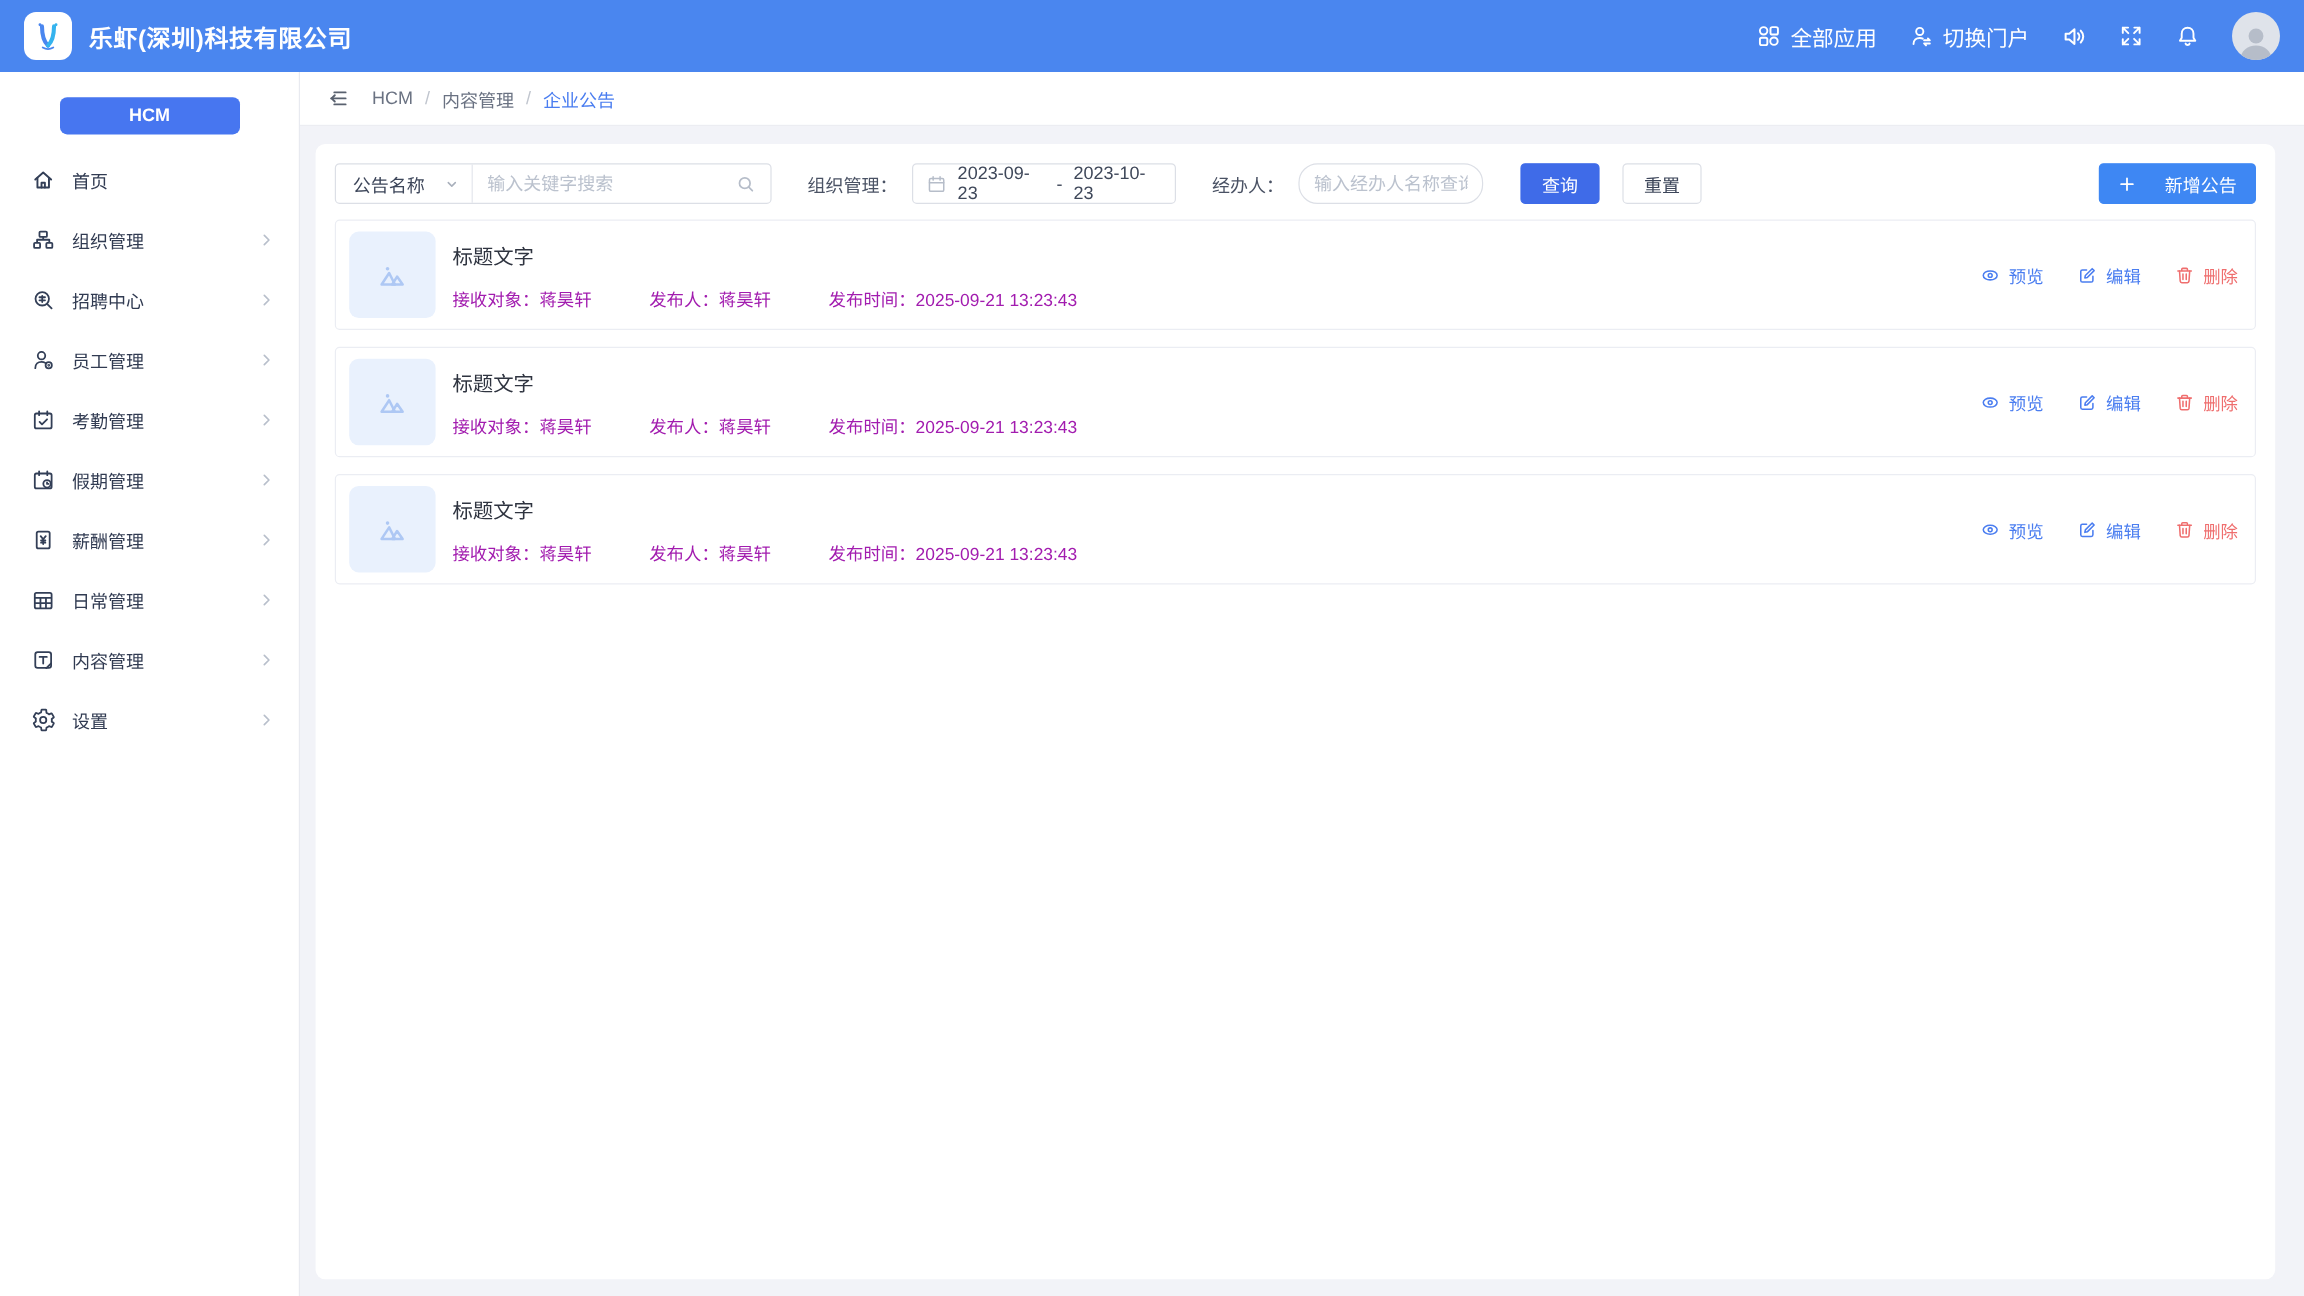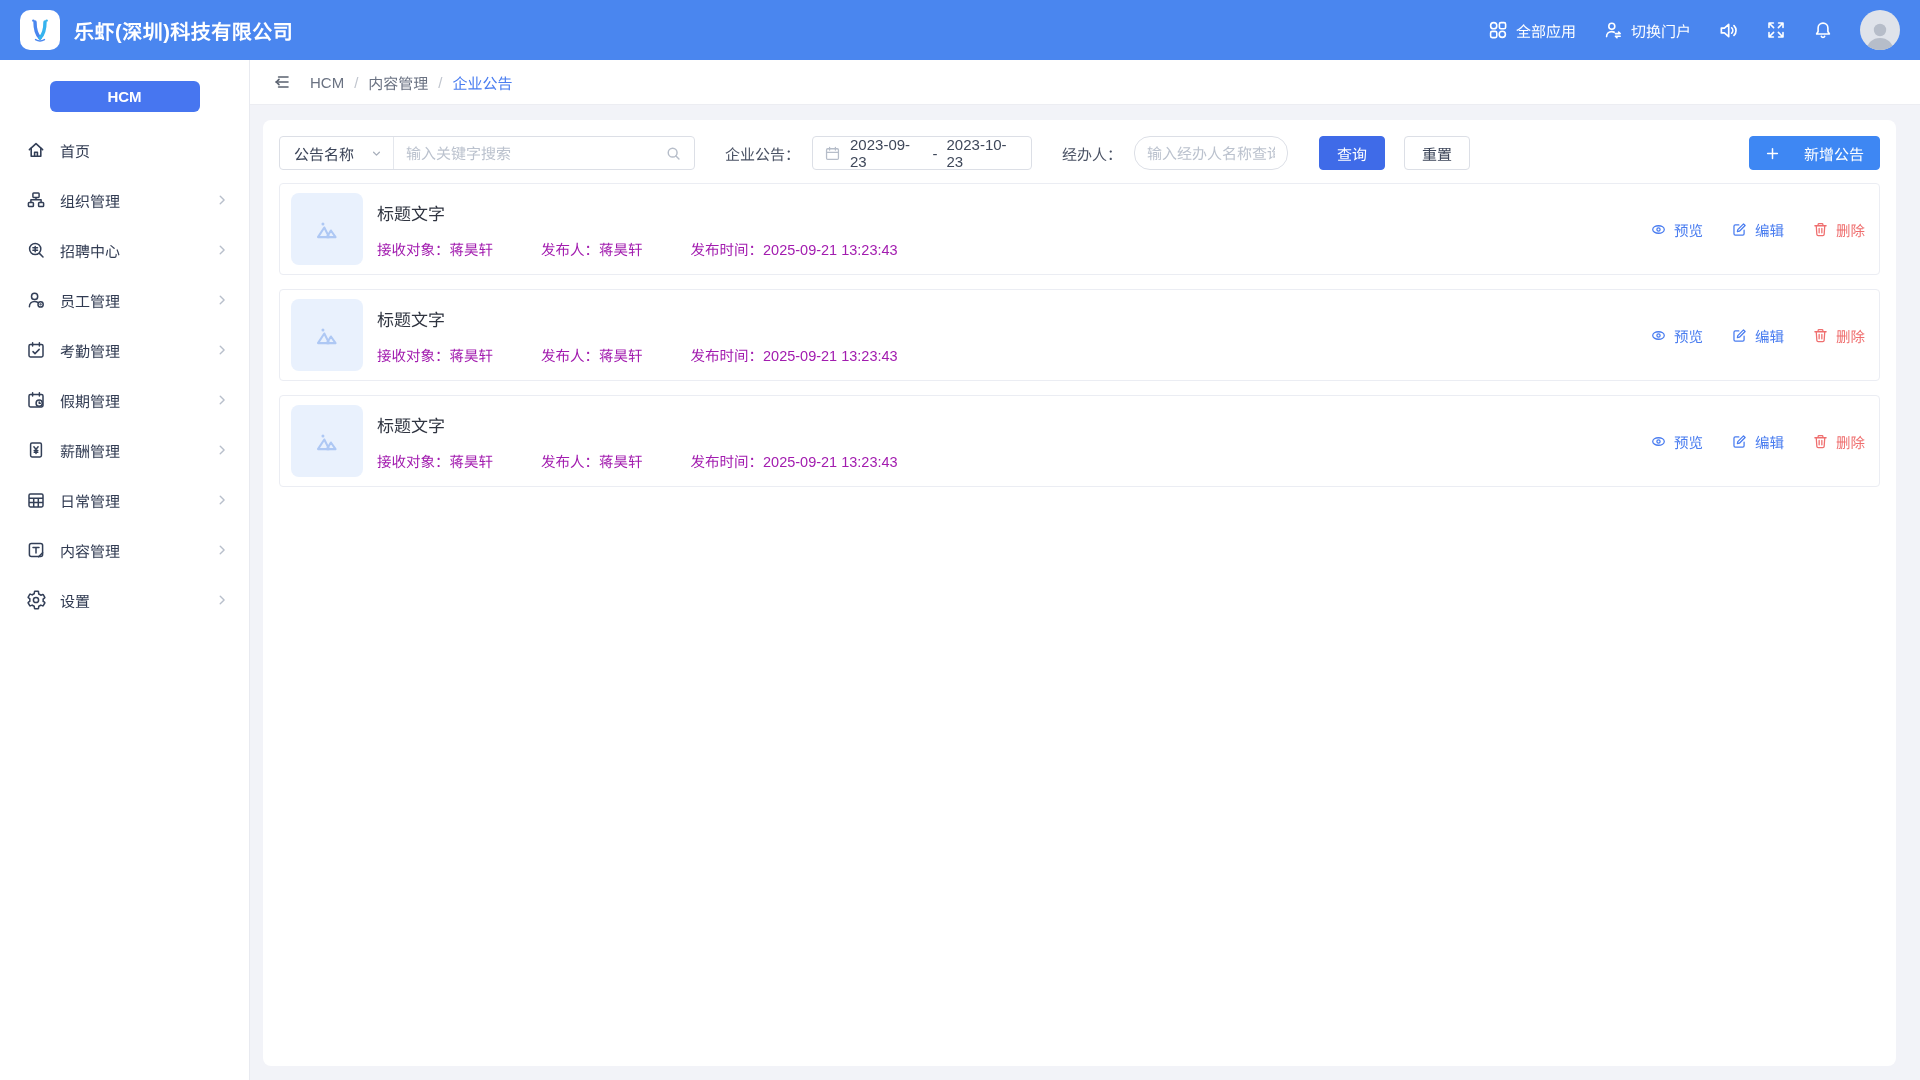--- a/index.html
+++ b/index.html
@@ -5,21 +5,21 @@
   * { box-sizing: border-box; margin: 0; padding: 0; }
   html,body { width:1920px; height:1080px; overflow:hidden; }
   body { font-family:"Liberation Sans","DejaVu Sans",sans-serif; background:#f2f3f8; color:#333; }
   svg { display:block; }
 
   
   .topbar { height:60px; background:#4a86ef; display:flex; align-items:center; padding:0 20px; color:#fff; }
   .brand { display:flex; align-items:center; cursor:pointer; }
   .logo { width:40px; height:40px; background:#fff; border-radius:10px; display:flex; align-items:center; justify-content:center; }
   .company { font-size:20px; font-weight:bold; margin-left:14px; letter-spacing:.5px; }
-  .topbar-right { margin-left:auto; display:flex; align-items:center; gap:27px; font-size:15px; }
+  .topbar-right { margin-left:auto; display:flex; align-items:center; gap:27px; font-size:18px; }
   .top-item { display:flex; align-items:center; gap:8px; cursor:pointer; white-space:nowrap; }
   .avatar { width:40px; height:40px; border-radius:50%; background:#dfe3ea; display:flex; align-items:flex-end; justify-content:center; overflow:hidden; cursor:pointer; }
 
   
   .shell { display:flex; height:1020px; }
   .sidebar { width:250px; background:#fff; border-right:1px solid #e8eaf0; padding-top:21px; flex:0 0 250px; }
   .hcm-btn { display:block; width:150px; height:31px; margin:0 auto; background:#4776f0; color:#fff; border:none; border-radius:6px; font-size:15px; font-weight:bold; cursor:pointer; font-family:inherit; }
   .nav { margin-top:13px; }
   .nav-item { height:50px; display:flex; align-items:center; padding:0 20px 0 26px; color:#313b52; font-size:15px; cursor:pointer; }
   .nav-icon { width:20px; height:20px; margin-right:14px; color:#333f57; flex:0 0 20px; }
@@ -32,21 +32,21 @@
   .fold { color:#59616f; cursor:pointer; }
   .breadcrumb { display:flex; align-items:center; gap:10px; font-size:15px; color:#6a7282; }
   .crumb { cursor:pointer; }
   .crumb.current { color:#4a7df0; cursor:default; }
   .crumb-sep { color:#c0c5ce; }
 
   .panel { flex:1; margin:15px 24px 14px 13px; background:#fff; border-radius:8px; padding:16px; overflow:hidden; }
 
   
   .filter-row { display:flex; align-items:center; }
-  .combo { width:416px; height:34px; border:1px solid #dcdfe6; border-radius:4px; display:flex; align-items:center; background:#fff; }
+  .combo { width:364px; height:34px; border:1px solid #dcdfe6; border-radius:4px; display:flex; align-items:center; background:#fff; }
   .combo-select { width:114px; height:100%; padding:0 10px 0 14px; display:flex; align-items:center; justify-content:space-between; font-size:15px; color:#3c4559; border-right:1px solid #e4e7ed; cursor:pointer; }
   .combo-select .caret { color:#a9b0bc; }
   .combo input { flex:1; min-width:0; border:none; outline:none; padding:0 10px 0 12px; font-size:15px; color:#333; font-family:inherit; background:transparent; }
   input::placeholder { color:#bbc2ce; }
   .search-ic { color:#b6bdc9; margin-right:12px; flex:0 0 auto; }
 
   .f-label { font-size:15px; color:#4a5264; white-space:nowrap; }
   .lbl-date { margin:0 12px 0 30px; }
   .lbl-op { margin:0 12px 0 30px; }
   .date-range { width:220px; height:34px; border:1px solid #dcdfe6; border-radius:4px; display:flex; align-items:center; padding:16px 11px; gap:9px; font-size:15px; color:#3f485a; cursor:pointer; }
@@ -342,21 +342,21 @@
           </div>
           <input type="text" placeholder="输入关键字搜索" style="">
           <span class="search-ic">
             <svg width="17" height="17" viewBox="0 0 20 20" fill="none" stroke="currentColor" stroke-width="1.7" stroke-linecap="round">
                 <circle cx="9" cy="9" r="5.2"></circle>
                 <path d="m12.9 12.9 3.5 3.5"></path>
               </svg>
           </span>
         </div>
 
-        <span class="f-label lbl-date">企业公告：</span>
+        <span class="f-label lbl-date">组织管理：</span>
         <div class="date-range">
           <span class="cal-ic">
             <svg width="17" height="17" viewBox="0 0 20 20" fill="none" stroke="currentColor" stroke-width="1.5" stroke-linecap="round" stroke-linejoin="round">
               <rect x="3" y="4.4" width="14" height="12.6" rx="1.4"></rect>
                 <path d="M6.6 2.8V6M13.4 2.8V6M3 8.6h14"></path>
             </svg>
           </span>
           <span>2023-09-23</span>
           <span>-</span>
           <span>2023-10-23</span>

